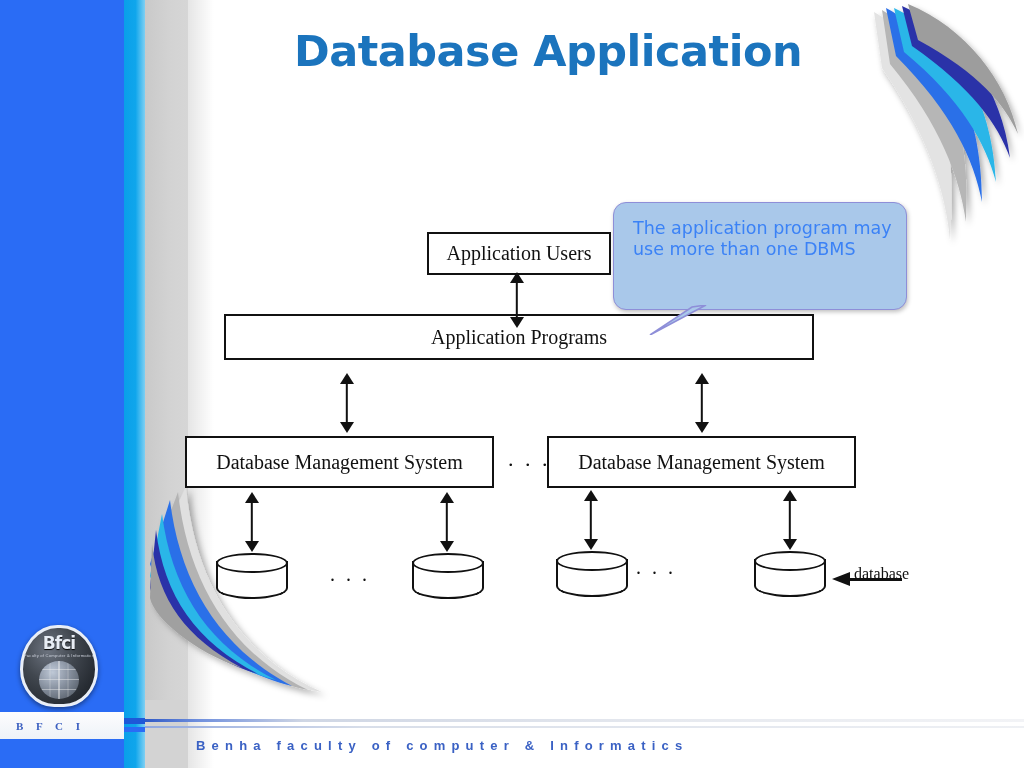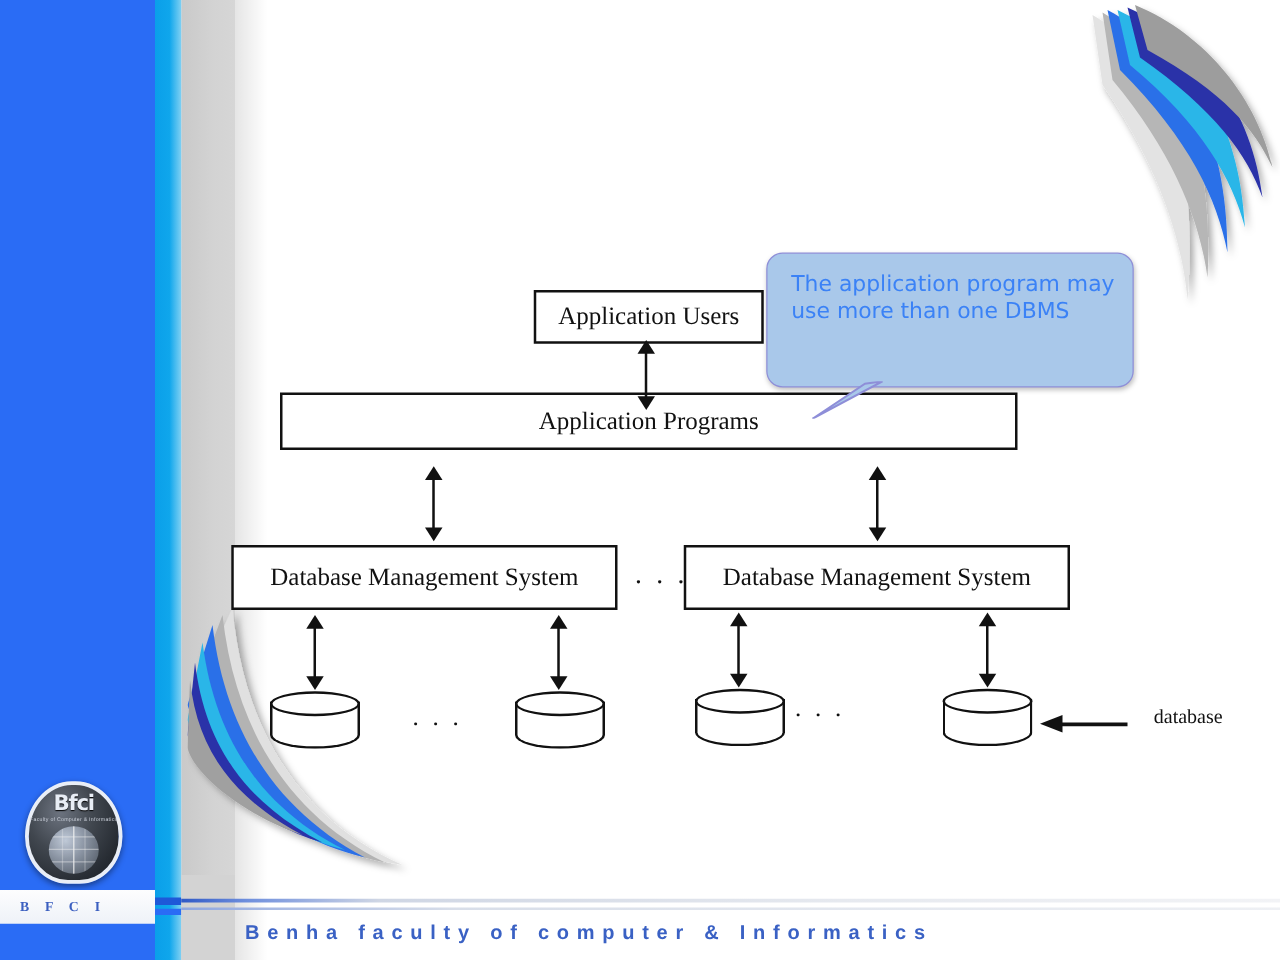--- a/index.html
+++ b/index.html
@@ -49,21 +49,21 @@
   .bfci-stub{position:absolute;left:124px;top:718px;width:21px;height:6px;background:#1e58d8;}
   .bfci-stub2{position:absolute;left:124px;top:727px;width:21px;height:5px;background:#2a6cf5;}
 
   
   .foot-rule{position:absolute;left:145px;top:719px;width:879px;height:3px;
     background:linear-gradient(90deg,#2f59c6 0%,#6f8fdd 6%,#cfd6e4 18%,#e6e9ef 60%,#f2f3f6 100%);}
   .foot-rule2{position:absolute;left:145px;top:726px;width:879px;height:2px;
     background:linear-gradient(90deg,#8fa7e0 0%,#d8dee9 25%,#eef0f4 100%);}
   .foot-gray{position:absolute;left:145px;top:700px;width:43px;height:68px;background:#d3d3d3;}
   .footer-text{position:absolute;left:196px;top:738px;width:700px;height:22px;
-    font-family:"Liberation Sans",sans-serif;font-size:16px;font-weight:bold;
+    font-family:"Liberation Sans",sans-serif;font-size:13px;font-weight:bold;
     color:#3a61c4;letter-spacing:6.2px;white-space:nowrap;}
 
   
   .swoosh-tr{position:absolute;right:-8px;top:-6px;width:190px;height:260px;pointer-events:none;}
   .swoosh-bl{position:absolute;left:150px;top:478px;width:185px;height:240px;pointer-events:none;}
 
   
   .title{position:absolute;left:215px;top:28px;width:666px;text-align:center;
     font-family:"DejaVu Sans",sans-serif;font-weight:bold;font-size:43px;line-height:1.08;
     color:#1b74bd;letter-spacing:-.5px;}
@@ -105,21 +105,21 @@
   .arrow .h-dn{bottom:0;border-top:11px solid #111;}
   #arr-users{left:509px;top:272px;height:56px;}
   #arr-prog-1{left:339px;top:373px;height:60px;}
   #arr-prog-2{left:694px;top:373px;height:60px;}
   #arr-db-1{left:244px;top:492px;height:60px;}
   #arr-db-2{left:439px;top:492px;height:60px;}
   #arr-db-3{left:583px;top:490px;height:60px;}
   #arr-db-4{left:782px;top:490px;height:60px;}
 
   
-  #db-label{position:absolute;left:923px;top:565px;
+  #db-label{position:absolute;left:854px;top:565px;
     font-family:"Liberation Serif",serif;font-size:16px;color:#111;}
   .db-arrow{position:absolute;left:832px;top:572px;width:70px;height:14px;}
   .db-arrow .sh{position:absolute;right:0;top:5.5px;width:54px;height:3px;background:#111;}
   .db-arrow .hd{position:absolute;left:0;top:0;width:0;height:0;
     border-top:7px solid transparent;border-bottom:7px solid transparent;border-right:18px solid #111;}
 
   
   .callout{position:absolute;left:613px;top:202px;width:292px;height:106px;
     background:#a9c8ea;border:1.6px solid #8e8ed8;border-radius:13px;
     box-shadow:1px 2px 4px rgba(0,0,0,.25);}
@@ -164,20 +164,21 @@
       <path d="M36,8 C44,100 86,176 172,214 C96,202 34,150 8,70 Z" fill="#e0e0e0"></path>
       <path d="M28,14 C38,104 80,174 158,212 C86,198 26,146 4,78 Z" fill="#b3b3b3"></path>
       <path d="M20,22 C30,106 70,170 142,208 C74,192 18,142 0,86 Z" fill="#2b6fe8"></path>
       <path d="M12,36 C22,112 58,168 126,202 C64,186 12,140 0,98 Z" fill="#29b6e8"></path>
       <path d="M6,52 C14,118 46,164 108,196 C54,180 8,140 0,110 Z" fill="#2b31a8"></path>
       <path d="M2,66 C8,122 36,160 92,190 C44,174 4,140 0,120 Z" fill="#a0a0a0"></path>
     </g>
   </svg>
 
   <div class="title">
+    <div>Database Application</div>
   </div>
 
   <div class="dgm">
 
     <div class="box" id="box-users">
       <span>Application Users</span>
     </div>
 
     <div class="box" id="box-programs">
       <span>Application Programs</span>

